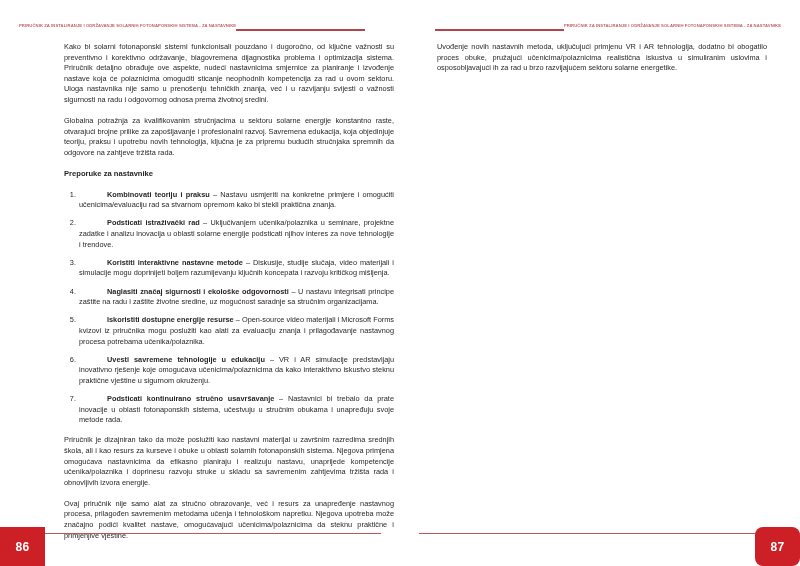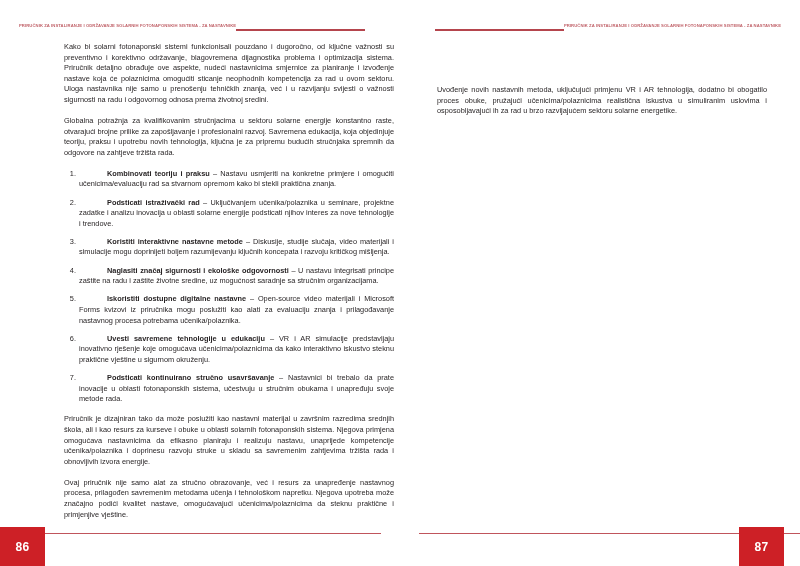--- a/index.html
+++ b/index.html
@@ -68,21 +68,21 @@
   .col {
     position: absolute;
     top: 42px;
     width: 330px;
     font-size: 7.35px;
     line-height: 10.6px;
     text-align: justify;
     color: #231f20;
   }
   .page-left .col { left: 64px; }
-  .page-right .col { left: 37px; margin-top: 43px; }
+  .page-right .col { left: 37px; }
 
   .col p {
     margin: 0 0 10.4px 0;
     text-align: justify;
   }
 
   h3.section-title {
     font-size: 7.6px;
     font-weight: 700;
     margin: 0 0 10.4px 0;
@@ -137,56 +137,57 @@
     background: #cd2026;
     color: #ffffff;
     font-size: 12px;
     font-weight: 700;
     display: flex;
     align-items: center;
     justify-content: center;
     letter-spacing: 0.3px;
   }
   .page-left .folio { left: 0; }
-  .page-right .folio { right: 16px; }
+  .page-right .folio { right: 0; border-radius: 8px; }
 </style>
 </head>
 <body>
 
 <div class="spread">
 
   <div class="page page-left">
 
     <div class="runhead">
       <div class="runhead-text">PRIRUČNIK ZA INSTALIRANJE I ODRŽAVANJE SOLARNIH FOTONAPONSKIH SISTEMA - ZA NASTAVNIKE</div>
       <div class="runhead-rule"></div>
     </div>
 
     <div class="col">
 
       <p>Kako bi solarni fotonaponski sistemi funkcionisali pouzdano i dugoročno, od ključne važnosti su preventivno i korektivno održavanje, blagovremena dijagnostika problema i optimizacija sistema. Priručnik detaljno obrađuje ove aspekte, nudeći nastavnicima smjernice za planiranje i izvođenje nastave koja će polaznicima omogućiti sticanje neophodnih kompetencija za rad u ovom sektoru. Uloga nastavnika nije samo u prenošenju tehničkih znanja, već i u razvijanju svijesti o važnosti sigurnosti na radu i odgovornog odnosa prema životnoj sredini.</p>
 
       <p>Globalna potražnja za kvalifikovanim stručnjacima u sektoru solarne energije konstantno raste, otvarajući brojne prilike za zapošljavanje i profesionalni razvoj. Savremena edukacija, koja objedinjuje teoriju, praksu i upotrebu novih tehnologija, ključna je za pripremu budućih stručnjaka spremnih da odgovore na zahtjeve tržišta rada.</p>
 
+      <h3 class="section-title">Preporuke za nastavnike</h3>
 
       <ol class="reco">
         <li>
           <span class="li-lead">Kombinovati teoriju i praksu</span><span> – Nastavu usmjeriti na konkretne primjere i omogućiti učenicima/evaluaciju rad sa stvarnom opremom kako bi stekli praktična znanja.</span>
         </li>
         <li>
           <span class="li-lead">Podsticati istraživački rad</span><span> – Uključivanjem učenika/polaznika u seminare, projektne zadatke i analizu inovacija u oblasti solarne energije podsticati njihov interes za nove tehnologije i trendove.</span>
         </li>
         <li>
           <span class="li-lead">Koristiti interaktivne nastavne metode</span><span> – Diskusije, studije slučaja, video materijali i simulacije mogu doprinijeti boljem razumijevanju ključnih koncepata i razvoju kritičkog mišljenja.</span>
         </li>
         <li>
           <span class="li-lead">Naglasiti značaj sigurnosti i ekološke odgovornosti</span><span> – U nastavu integrisati principe zaštite na radu i zaštite životne sredine, uz mogućnost saradnje sa stručnim organizacijama.</span>
         </li>
         <li>
-          <span class="li-lead">Iskoristiti dostupne digitalne nastavne</span><span> – Open-source video materijali i Microsoft Forms kvizovi iz priručnika mogu poslužiti kao alati za evaluaciju znanja i prilagođavanje nastavnog procesa potrebama učenika/polaznika.</span>
+          <span class="li-lead">Iskoristiti dostupne energije resurse</span><span> – Open-source video materijali i Microsoft Forms kvizovi iz priručnika mogu poslužiti kao alati za evaluaciju znanja i prilagođavanje nastavnog procesa potrebama učenika/polaznika.</span>
         </li>
         <li>
           <span class="li-lead">Uvesti savremene tehnologije u edukaciju</span><span> – VR i AR simulacije predstavljaju inovativno rješenje koje omogućava učenicima/polaznicima da kako interaktivno iskustvo steknu praktične vještine u sigurnom okruženju.</span>
         </li>
         <li>
           <span class="li-lead">Podsticati kontinuirano stručno usavršavanje</span><span> – Nastavnici bi trebalo da prate inovacije u oblasti fotonaponskih sistema, učestvuju u stručnim obukama i unapređuju svoje metode rada.</span>
         </li>
       </ol>
 
       <p>Priručnik je dizajniran tako da može poslužiti kao nastavni materijal u završnim razredima srednjih škola, ali i kao resurs za kurseve i obuke u oblasti solarnih fotonaponskih sistema. Njegova primjena omogućava nastavnicima da efikasno planiraju i realizuju nastavu, unaprijede kompetencije učenika/polaznika i doprinesu razvoju struke u skladu sa savremenim zahtjevima tržišta rada i obnovljivih izvora energije.</p>

